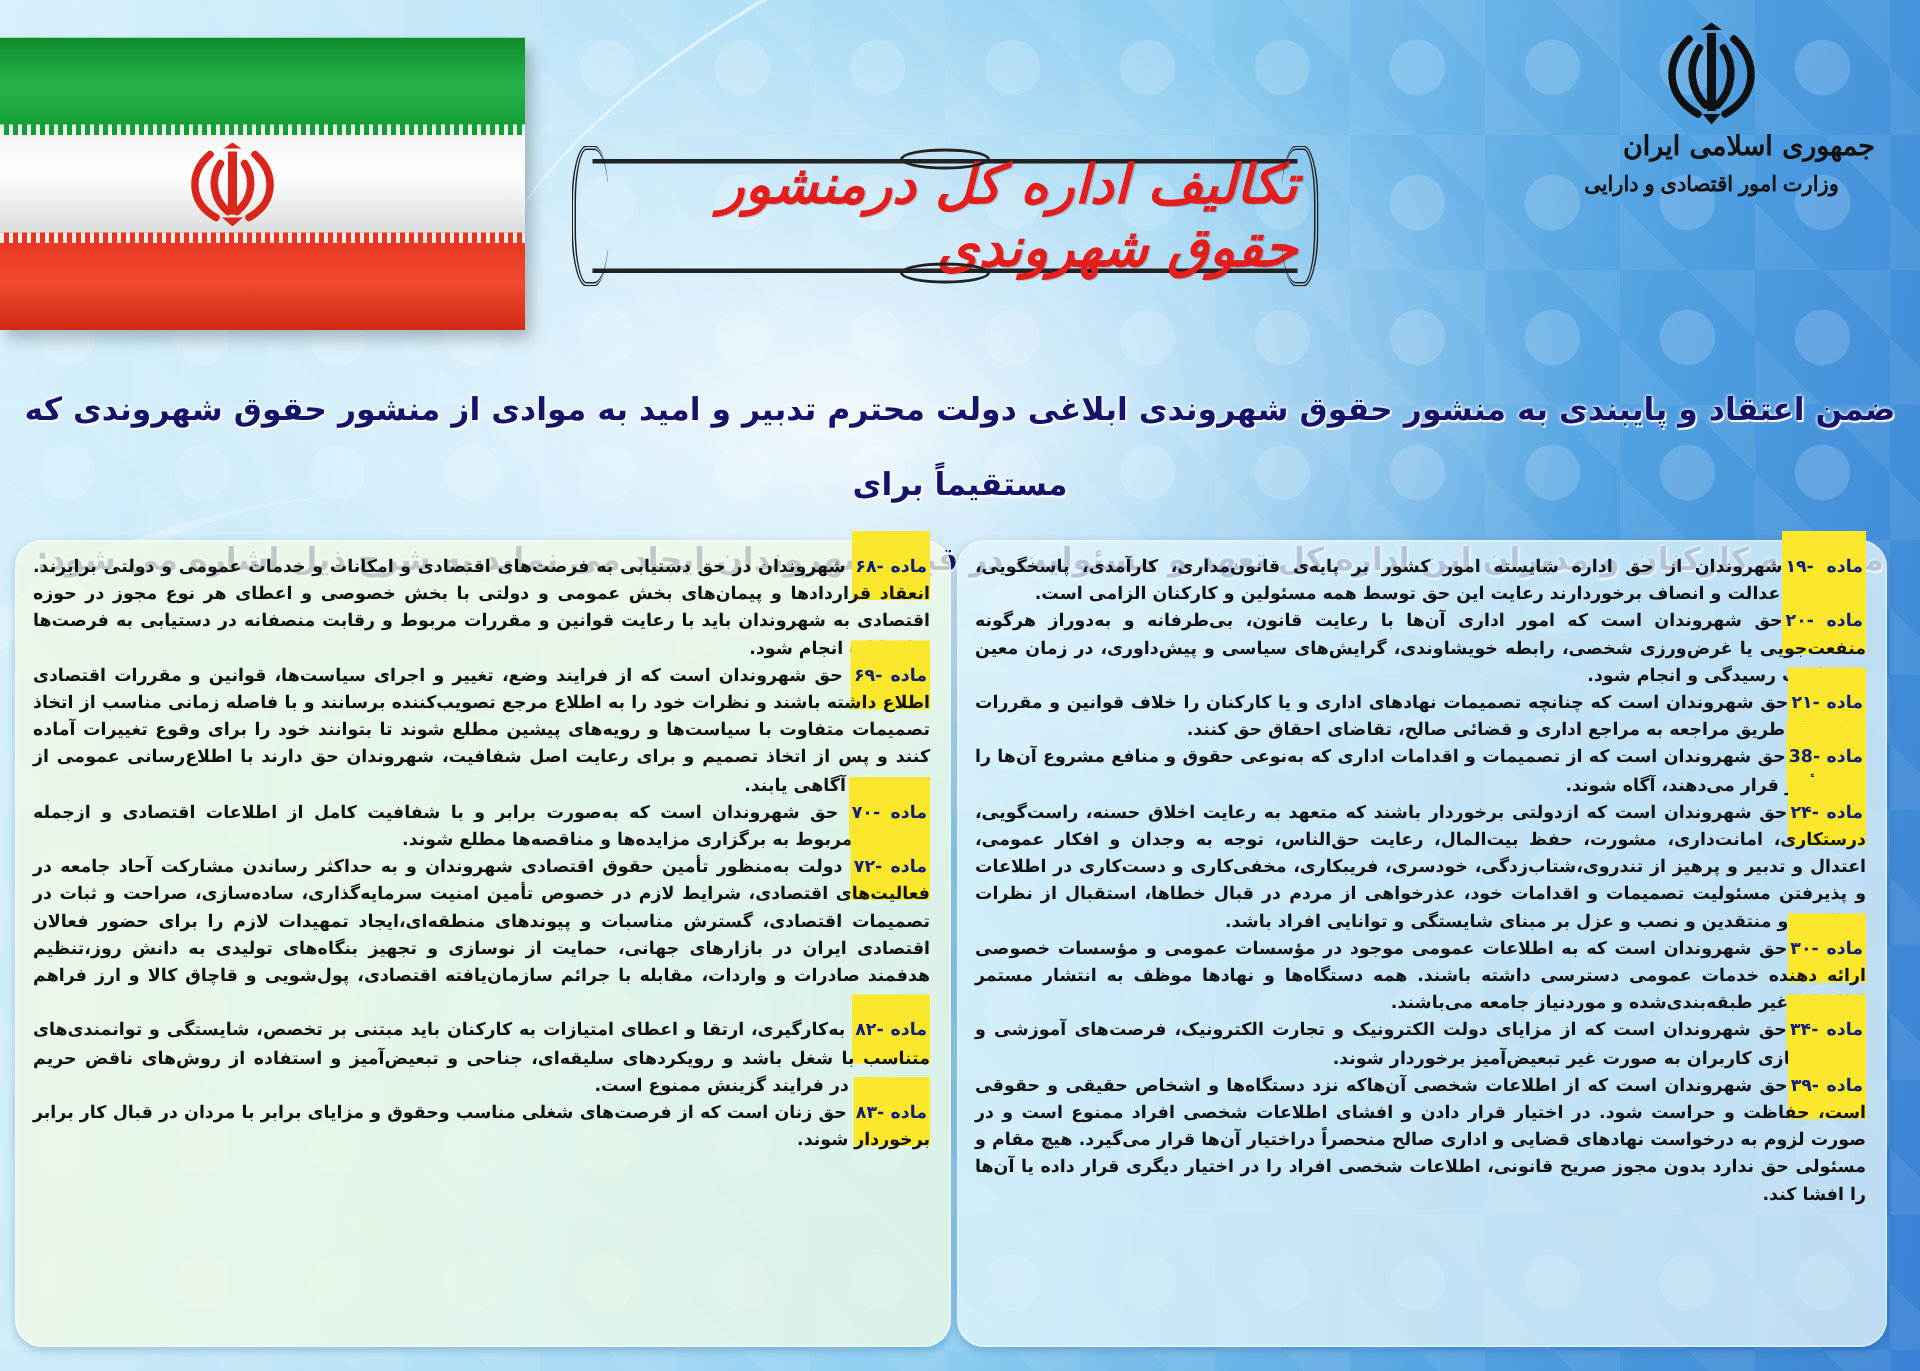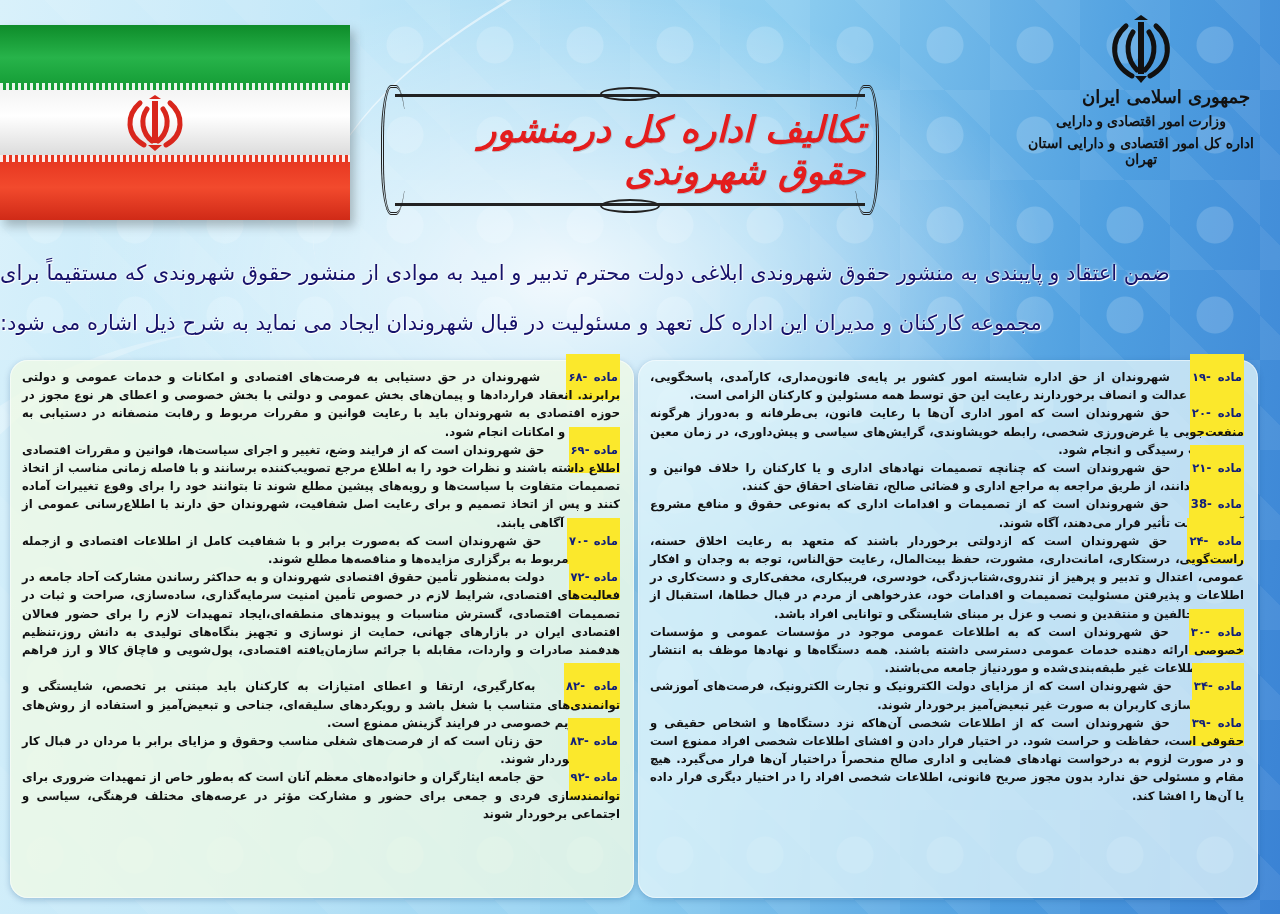--- a/index.html
+++ b/index.html
@@ -60,21 +60,21 @@
     position: absolute; right: 14px; top: 14px; width: 250px; text-align: center;
     direction: rtl;
   }
   .org .logo { width: 70px; height: 70px; margin: 0 auto 2px; display: block; }
   .org .line1 { font-family: "DejaVu Serif", serif; font-weight: bold; font-size: 18px; color: #111; margin-left: 50px; }
   .org .line2 { font-family: Liberation Sans, sans-serif; font-weight: bold; font-size: 14px; color: #111; margin-top: 6px; }
   .org .line3 { font-family: "DejaVu Serif", serif; font-weight: bold; font-size: 14px; color: #111; margin-top: 6px; }
 
   
   .title-frame {
-    position: absolute; left: 395px; top: 94px; width: 470px; height: 112px;
+    position: absolute; left: 395px; top: 106px; width: 470px; height: 76px;
     border-top: 3px solid #222; border-bottom: 3px solid #222;
     display: flex; align-items: center; justify-content: center;
   }
   .title-frame::before, .title-frame::after {
     content: ""; position: absolute; top: -12px; bottom: -12px; width: 22px;
     border: 3px double #222; border-radius: 40%;
   }
   .title-frame::before { left: -14px; border-right: none; }
   .title-frame::after { right: -14px; border-left: none; }
   .title-frame .orn {
@@ -84,41 +84,41 @@
   .title-frame .orn.t { top: -10px; }
   .title-frame .orn.b { bottom: -10px; }
   .title-text {
     direction: rtl; color: #e41d1d; font-family: "DejaVu Serif", serif;
     font-weight: bold; font-style: italic; font-size: 36px;
     text-shadow: 1px 1px 0 rgba(0,0,0,0.15);
   }
 
   
   .intro {
-    position: absolute; left: 0; right: 0; top: 248px; text-align: left;
-    direction: rtl; font-weight: normal; color: #16136b;
+    position: absolute; left: 0; right: 0; top: 248px; text-align: center;
+    direction: rtl; font-weight: bold; color: #16136b;
     font-size: 21px; line-height: 50px;
     text-shadow: 0 0 2px #fff, 0 0 3px #fff, 1px 1px 0 #fff;
   }
 
   
   .panel {
     position: absolute; top: 360px; height: 538px;
     background: rgba(225, 245, 250, 0.78);
     border-radius: 18px;
     box-shadow: 0 2px 6px rgba(0,60,120,0.25), inset 0 0 0 1px rgba(255,255,255,0.5);
     direction: rtl; text-align: justify;
     padding: 8px 14px 8px 12px;
     font-size: 11.6px; line-height: 18.2px; color: #111; font-weight: bold;
   }
   .panel.right { right: 22px; width: 620px; }
   .panel.left { left: 10px; width: 624px; background: rgba(240, 250, 230, 0.78); }
   .article { margin: 0; }
   .tag {
-    background: #fbe82c; color: #12207a; padding: 16px 2px; font-weight: bold; margin-left: 20px;
+    background: #fbe82c; color: #12207a; padding: 16px 2px; font-weight: bold;
   }
 </style>
 </head>
 <body>
 
 <div class="pattern"></div>
 <div class="swoosh"></div>
 <div class="swoosh2"></div>
 
 <div class="flag">
@@ -149,21 +149,20 @@
       <path d="M50 12 C66 26 66 50 44 62"></path>
       <path d="M27 18 C19 30 21 46 31 56"></path>
       <path d="M43 18 C51 30 49 46 39 56"></path>
     </g>
     <rect x="32" y="8" width="6" height="52" fill="#111"></rect>
     <path d="M28 6 L42 6 L35 1 Z" fill="#111"></path>
     <path d="M29 62 L41 62 L35 69 Z" fill="#111"></path>
   </svg>
   <div class="line1">جمهوری اسلامی ایران</div>
   <div class="line2">وزارت امور اقتصادی و دارایی</div>
-  <div class="line3">اداره کل امور اقتصادی و دارایی استان تهران</div>
 </div>
 
 <div class="title-frame">
   <div class="orn t"></div>
   <div class="orn b"></div>
   <div class="title-text">تکالیف اداره کل درمنشور حقوق شهروندی</div>
 </div>
 
 <div class="intro">
   <div>ضمن اعتقاد و پایبندی به منشور حقوق شهروندی ابلاغی دولت محترم تدبیر و امید به موادی از منشور حقوق شهروندی که مستقیماً برای</div>
@@ -181,14 +180,13 @@
   <p class="article"><span class="tag">ماده -۳۹</span><span>حق شهروندان است که از اطلاعات شخصی آن‌هاکه نزد دستگاه‌ها و اشخاص حقیقی و حقوقی است، حفاظت و حراست شود. در اختیار قرار دادن و افشای اطلاعات شخصی افراد ممنوع است و در صورت لزوم به درخواست نهادهای قضایی و اداری صالح منحصراً دراختیار آن‌ها قرار می‌گیرد. هیچ مقام و مسئولی حق ندارد بدون مجوز صریح قانونی، اطلاعات شخصی افراد را در اختیار دیگری قرار داده یا آن‌ها را افشا کند.</span></p>
 </div>
 
 <div class="panel left">
   <p class="article"><span class="tag">ماده -۶۸</span><span> شهروندان در حق دستیابی به فرصت‌های اقتصادی و امکانات و خدمات عمومی و دولتی برابرند. انعقاد قراردادها و پیمان‌های بخش عمومی و دولتی با بخش خصوصی و اعطای هر نوع مجوز در حوزه اقتصادی به شهروندان باید با رعایت قوانین و مقررات مربوط و رقابت منصفانه در دستیابی به فرصت‌ها و امکانات انجام شود.</span></p>
   <p class="article"><span class="tag">ماده -۶۹</span><span> حق شهروندان است که از فرایند وضع، تغییر و اجرای سیاست‌ها، قوانین و مقررات اقتصادی اطلاع داشته باشند و نظرات خود را به اطلاع مرجع تصویب‌کننده برسانند و با فاصله زمانی مناسب از اتخاذ تصمیمات متفاوت با سیاست‌ها و رویه‌های پیشین مطلع شوند تا بتوانند خود را برای وقوع تغییرات آماده کنند و پس از اتخاذ تصمیم و برای رعایت اصل شفافیت، شهروندان حق دارند با اطلاع‌رسانی عمومی از تصمیمات آگاهی یابند.</span></p>
   <p class="article"><span class="tag">ماده -۷۰</span><span> حق شهروندان است که به‌صورت برابر و با شفافیت کامل از اطلاعات اقتصادی و ازجمله اطلاعات مربوط به برگزاری مزایده‌ها و مناقصه‌ها مطلع شوند.</span></p>
   <p class="article"><span class="tag">ماده -۷۲</span><span> دولت به‌منظور تأمین حقوق اقتصادی شهروندان و به حداکثر رساندن مشارکت آحاد جامعه در فعالیت‌های اقتصادی، شرایط لازم در خصوص تأمین امنیت سرمایه‌گذاری، ساده‌سازی، صراحت و ثبات در تصمیمات اقتصادی، گسترش مناسبات و پیوندهای منطقه‌ای،ایجاد تمهیدات لازم را برای حضور فعالان اقتصادی ایران در بازارهای جهانی، حمایت از نوسازی و تجهیز بنگاه‌های تولیدی به دانش روز،تنظیم هدفمند صادرات و واردات، مقابله با جرائم سازمان‌یافته اقتصادی، پول‌شویی و قاچاق کالا و ارز فراهم می‌کند.</span></p>
   <p class="article"><span class="tag">ماده -۸۲</span><span> به‌کارگیری، ارتقا و اعطای امتیازات به کارکنان باید مبتنی بر تخصص، شایستگی و توانمندی‌های متناسب با شغل باشد و رویکردهای سلیقه‌ای، جناحی و تبعیض‌آمیز و استفاده از روش‌های ناقض حریم خصوصی در فرایند گزینش ممنوع است.</span></p>
   <p class="article"><span class="tag">ماده -۸۳</span><span> حق زنان است که از فرصت‌های شغلی مناسب وحقوق و مزایای برابر با مردان در قبال کار برابر برخوردار شوند.</span></p>
-  <p class="article"><span class="tag">ماده -۹۲</span><span> حق جامعه ایثارگران و خانواده‌های معظم آنان است که به‌طور خاص از تمهیدات ضروری برای توانمندسازی فردی و جمعی برای حضور و مشارکت مؤثر در عرصه‌های مختلف فرهنگی، سیاسی و اجتماعی برخوردار شوند</span></p>
 </div>
 
 </body></html>

